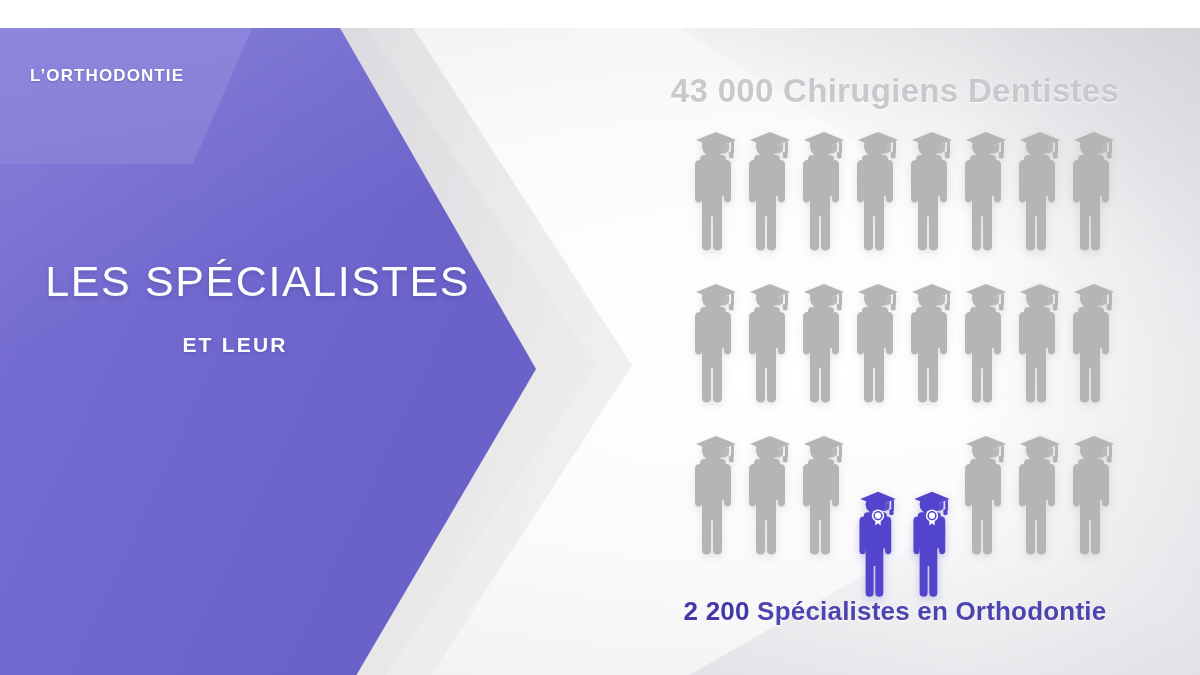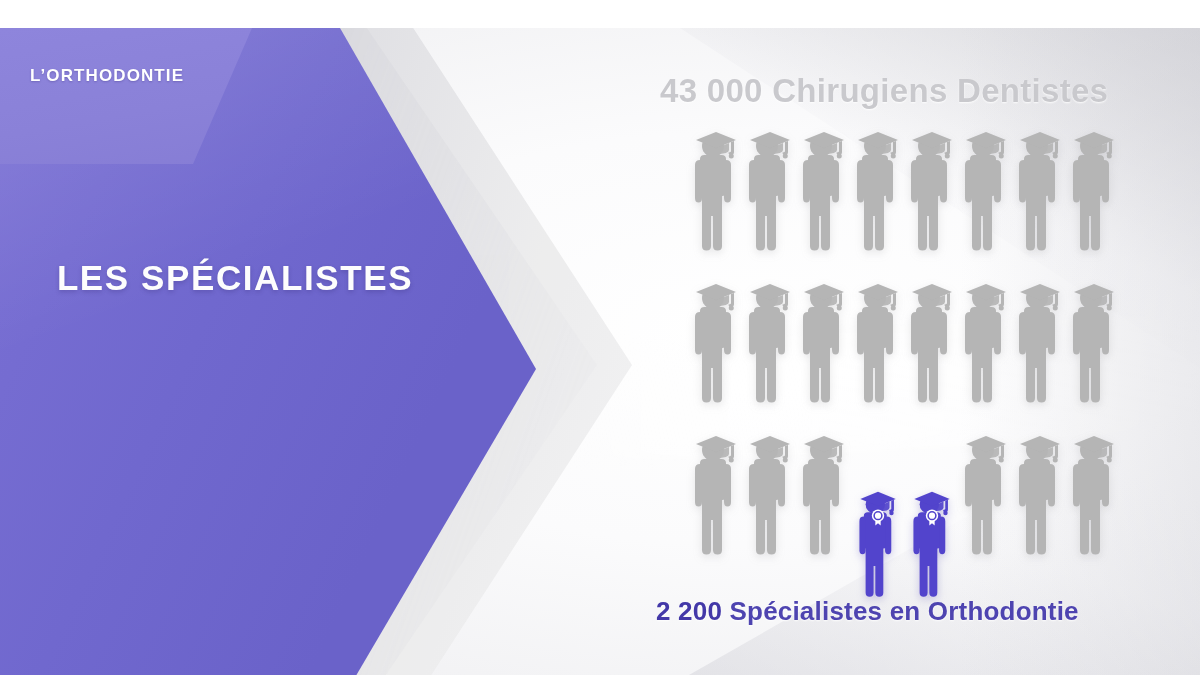--- a/index.html
+++ b/index.html
@@ -83,25 +83,26 @@
   }
   .header-text .l2{ display:block; }
 
   
   .title-block{
     position:absolute; left:0; top:232px; width:470px;
     text-align:center;
     color:#fdfdfd;
   }
   .title-main{
-    font-size:35px;
-    font-weight:bold;
+    font-size:43px;
+    font-weight:normal;
     letter-spacing:1.6px;
     line-height:1;
     text-shadow:0 2px 4px rgba(55,45,120,.30);
+    text-align:right;
   }
   .title-mid{
     margin-top:30px;
     font-size:21px;
     font-weight:bold;
     letter-spacing:2.2px;
     text-shadow:0 1px 3px rgba(55,45,120,.28);
   }
   .title-sub{
     margin-top:28px;
@@ -110,30 +111,31 @@
     letter-spacing:1.4px;
     text-shadow:0 2px 4px rgba(55,45,120,.30);
   }
 
   
   .chart{
     position:absolute; left:660px; top:28px; width:470px; height:600px;
   }
   .chart-title{
     position:absolute; left:0; top:16px; width:470px;
+    text-align:center;
     font-size:33px;
     font-weight:bold;
     color:#c9c9cd;
     letter-spacing:.3px;
     text-shadow:0 1px 2px rgba(255,255,255,.9);
     white-space:nowrap;
   }
   .chart-footer{
     position:absolute; left:-4px; top:540px; width:478px;
-    text-align:left;
+    text-align:center;
     font-size:26px;
     font-weight:bold;
     color:#4e44b0;
     letter-spacing:.2px;
     text-shadow:0 1px 2px rgba(255,255,255,.9);
     white-space:nowrap;
   }
   .chart-footer .num{ color:#4338a8; }
 
   .grid{
@@ -166,20 +168,21 @@
   <div class="arrow-panel"></div>
   <div class="arrow-panel-sheen"></div>
 
   <div class="header-banner"></div>
   <div class="header-text">
     <span class="l1">L’ORTHODONTIE</span><br>
   </div>
 
   <div class="title-block">
     <div class="title-main">LES SPÉCIALISTES</div>
+    <div class="title-mid">ET LEUR</div>
   </div>
 
   <div class="chart">
     <div class="chart-title">43 000 Chirugiens Dentistes</div>
     <div class="grid" id="fig-grid">
         <div class="fig-row" style="top: 0px;">
           <div class="fig-slot" style="left: 0px; top: 0px;">
             <div class="fig grey">
   <svg viewBox="0 0 104 252" xmlns="http://www.w3.org/2000/svg">
     <g fill="#b5b5b5">

